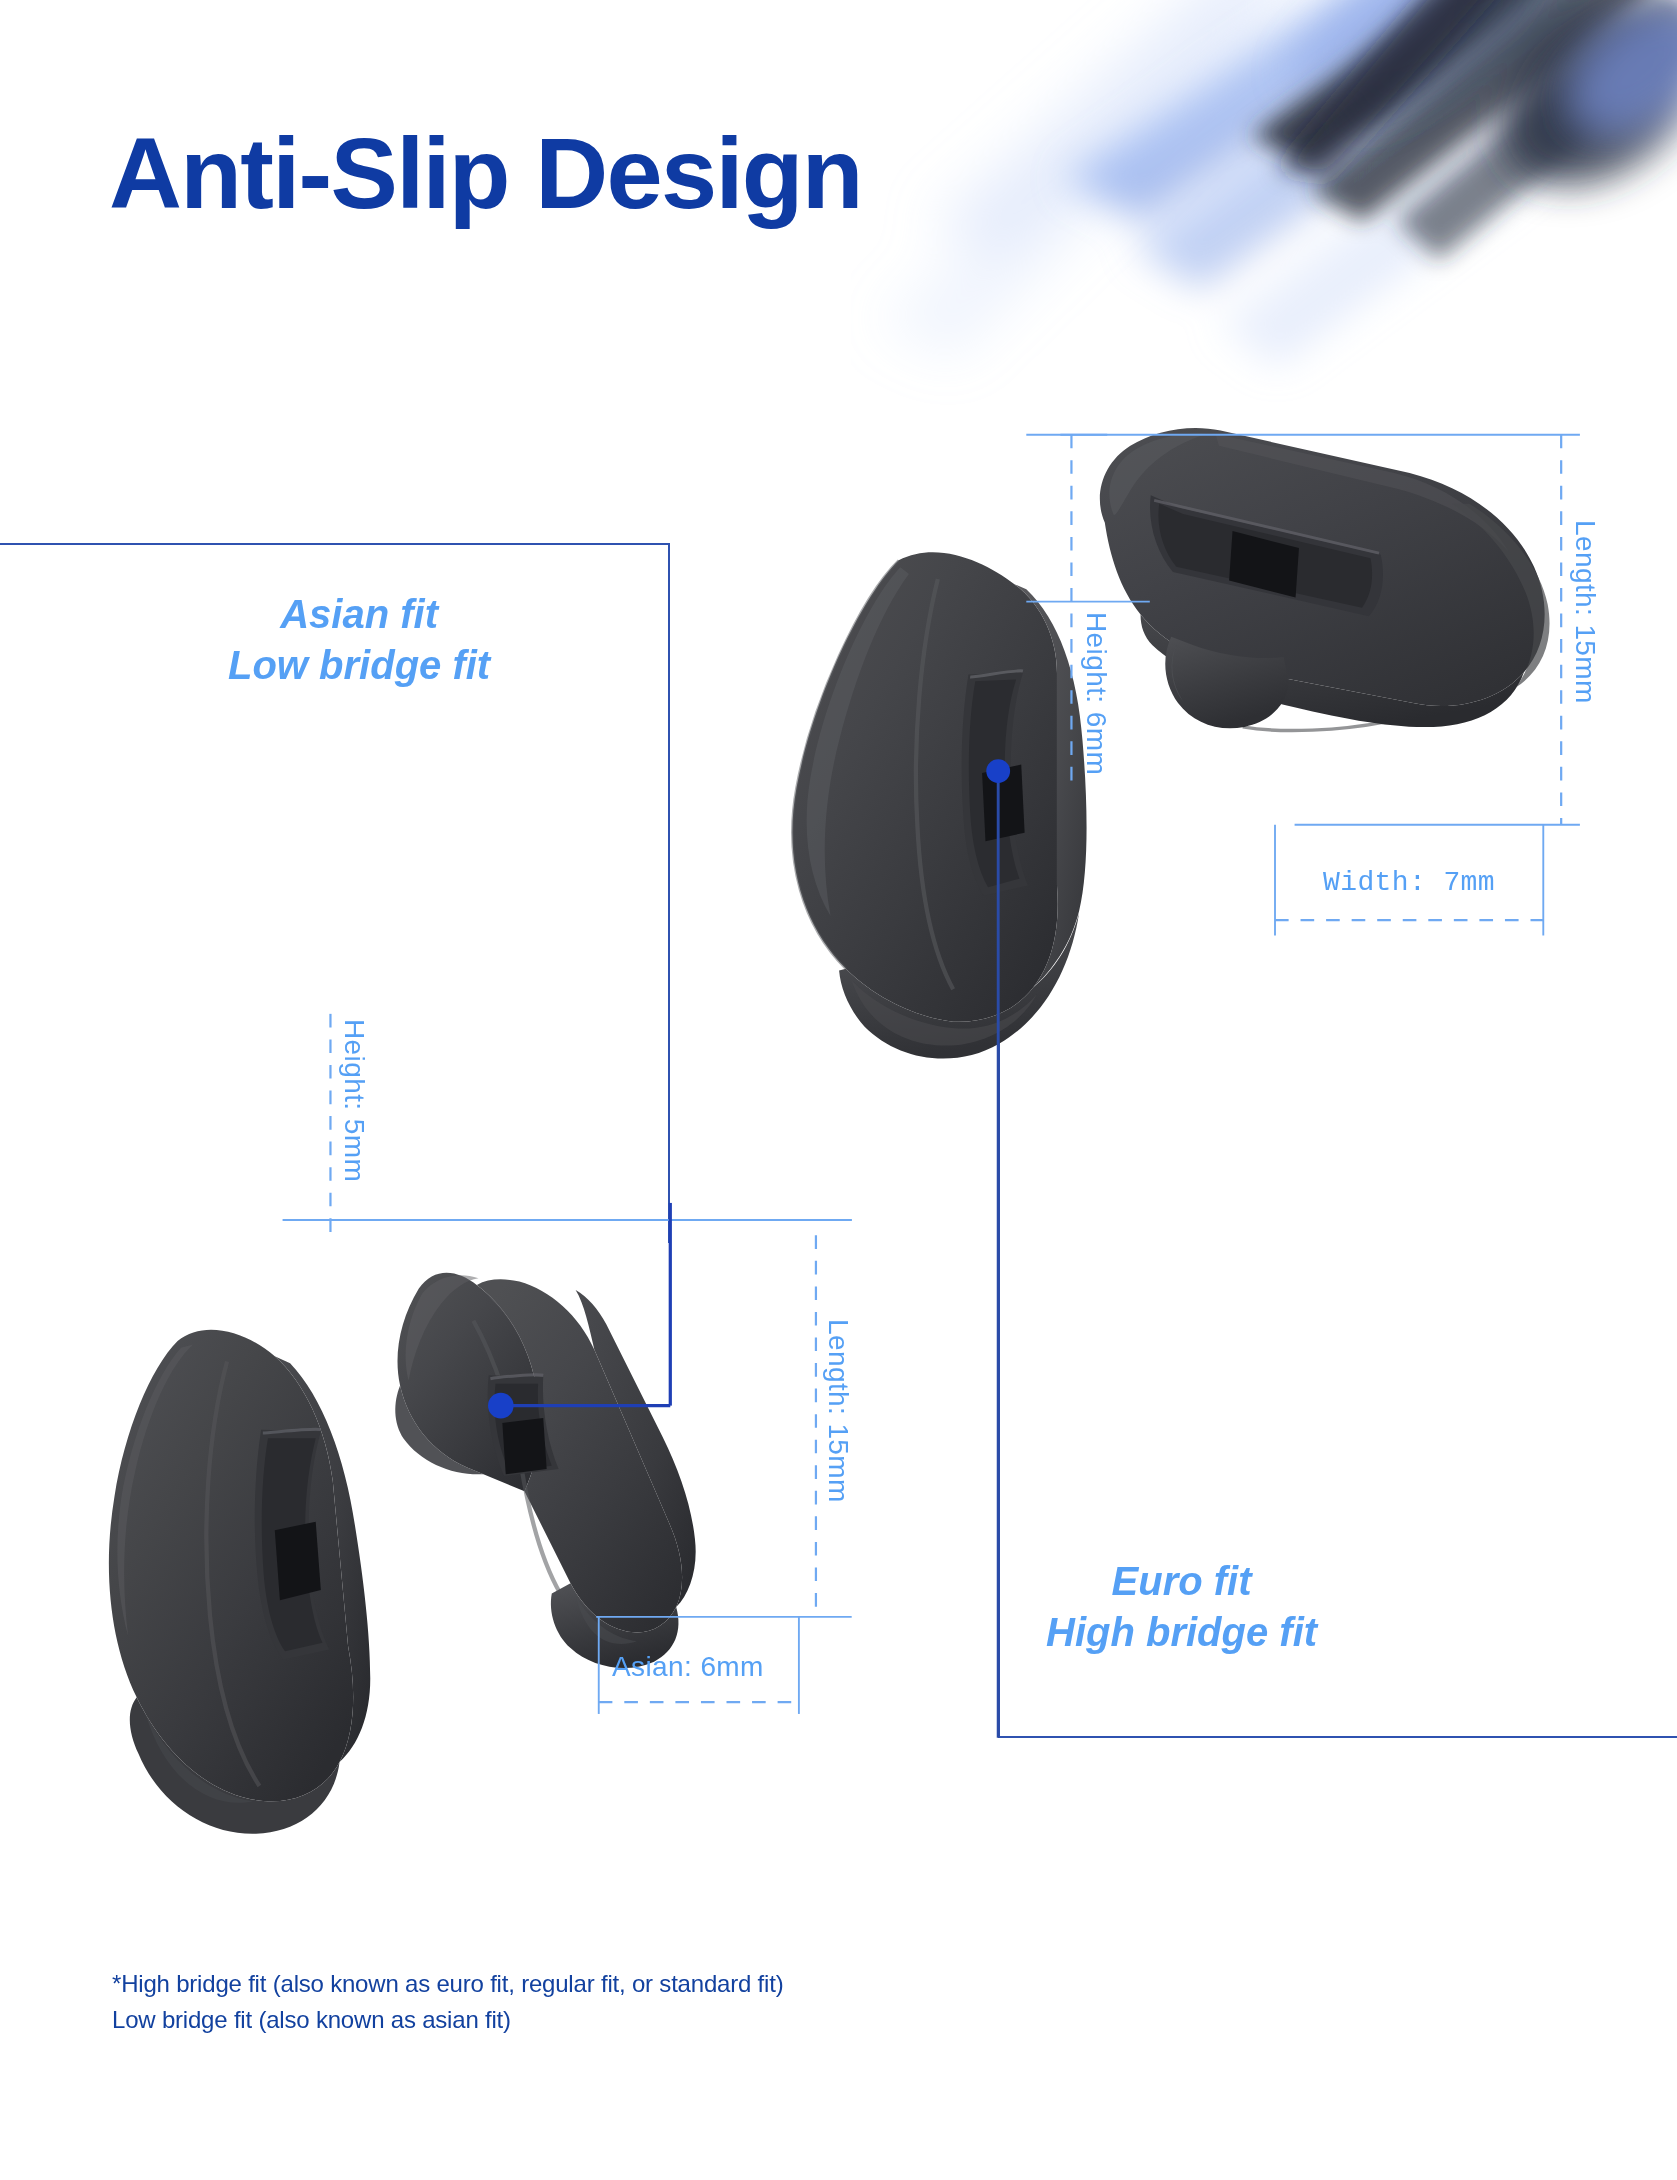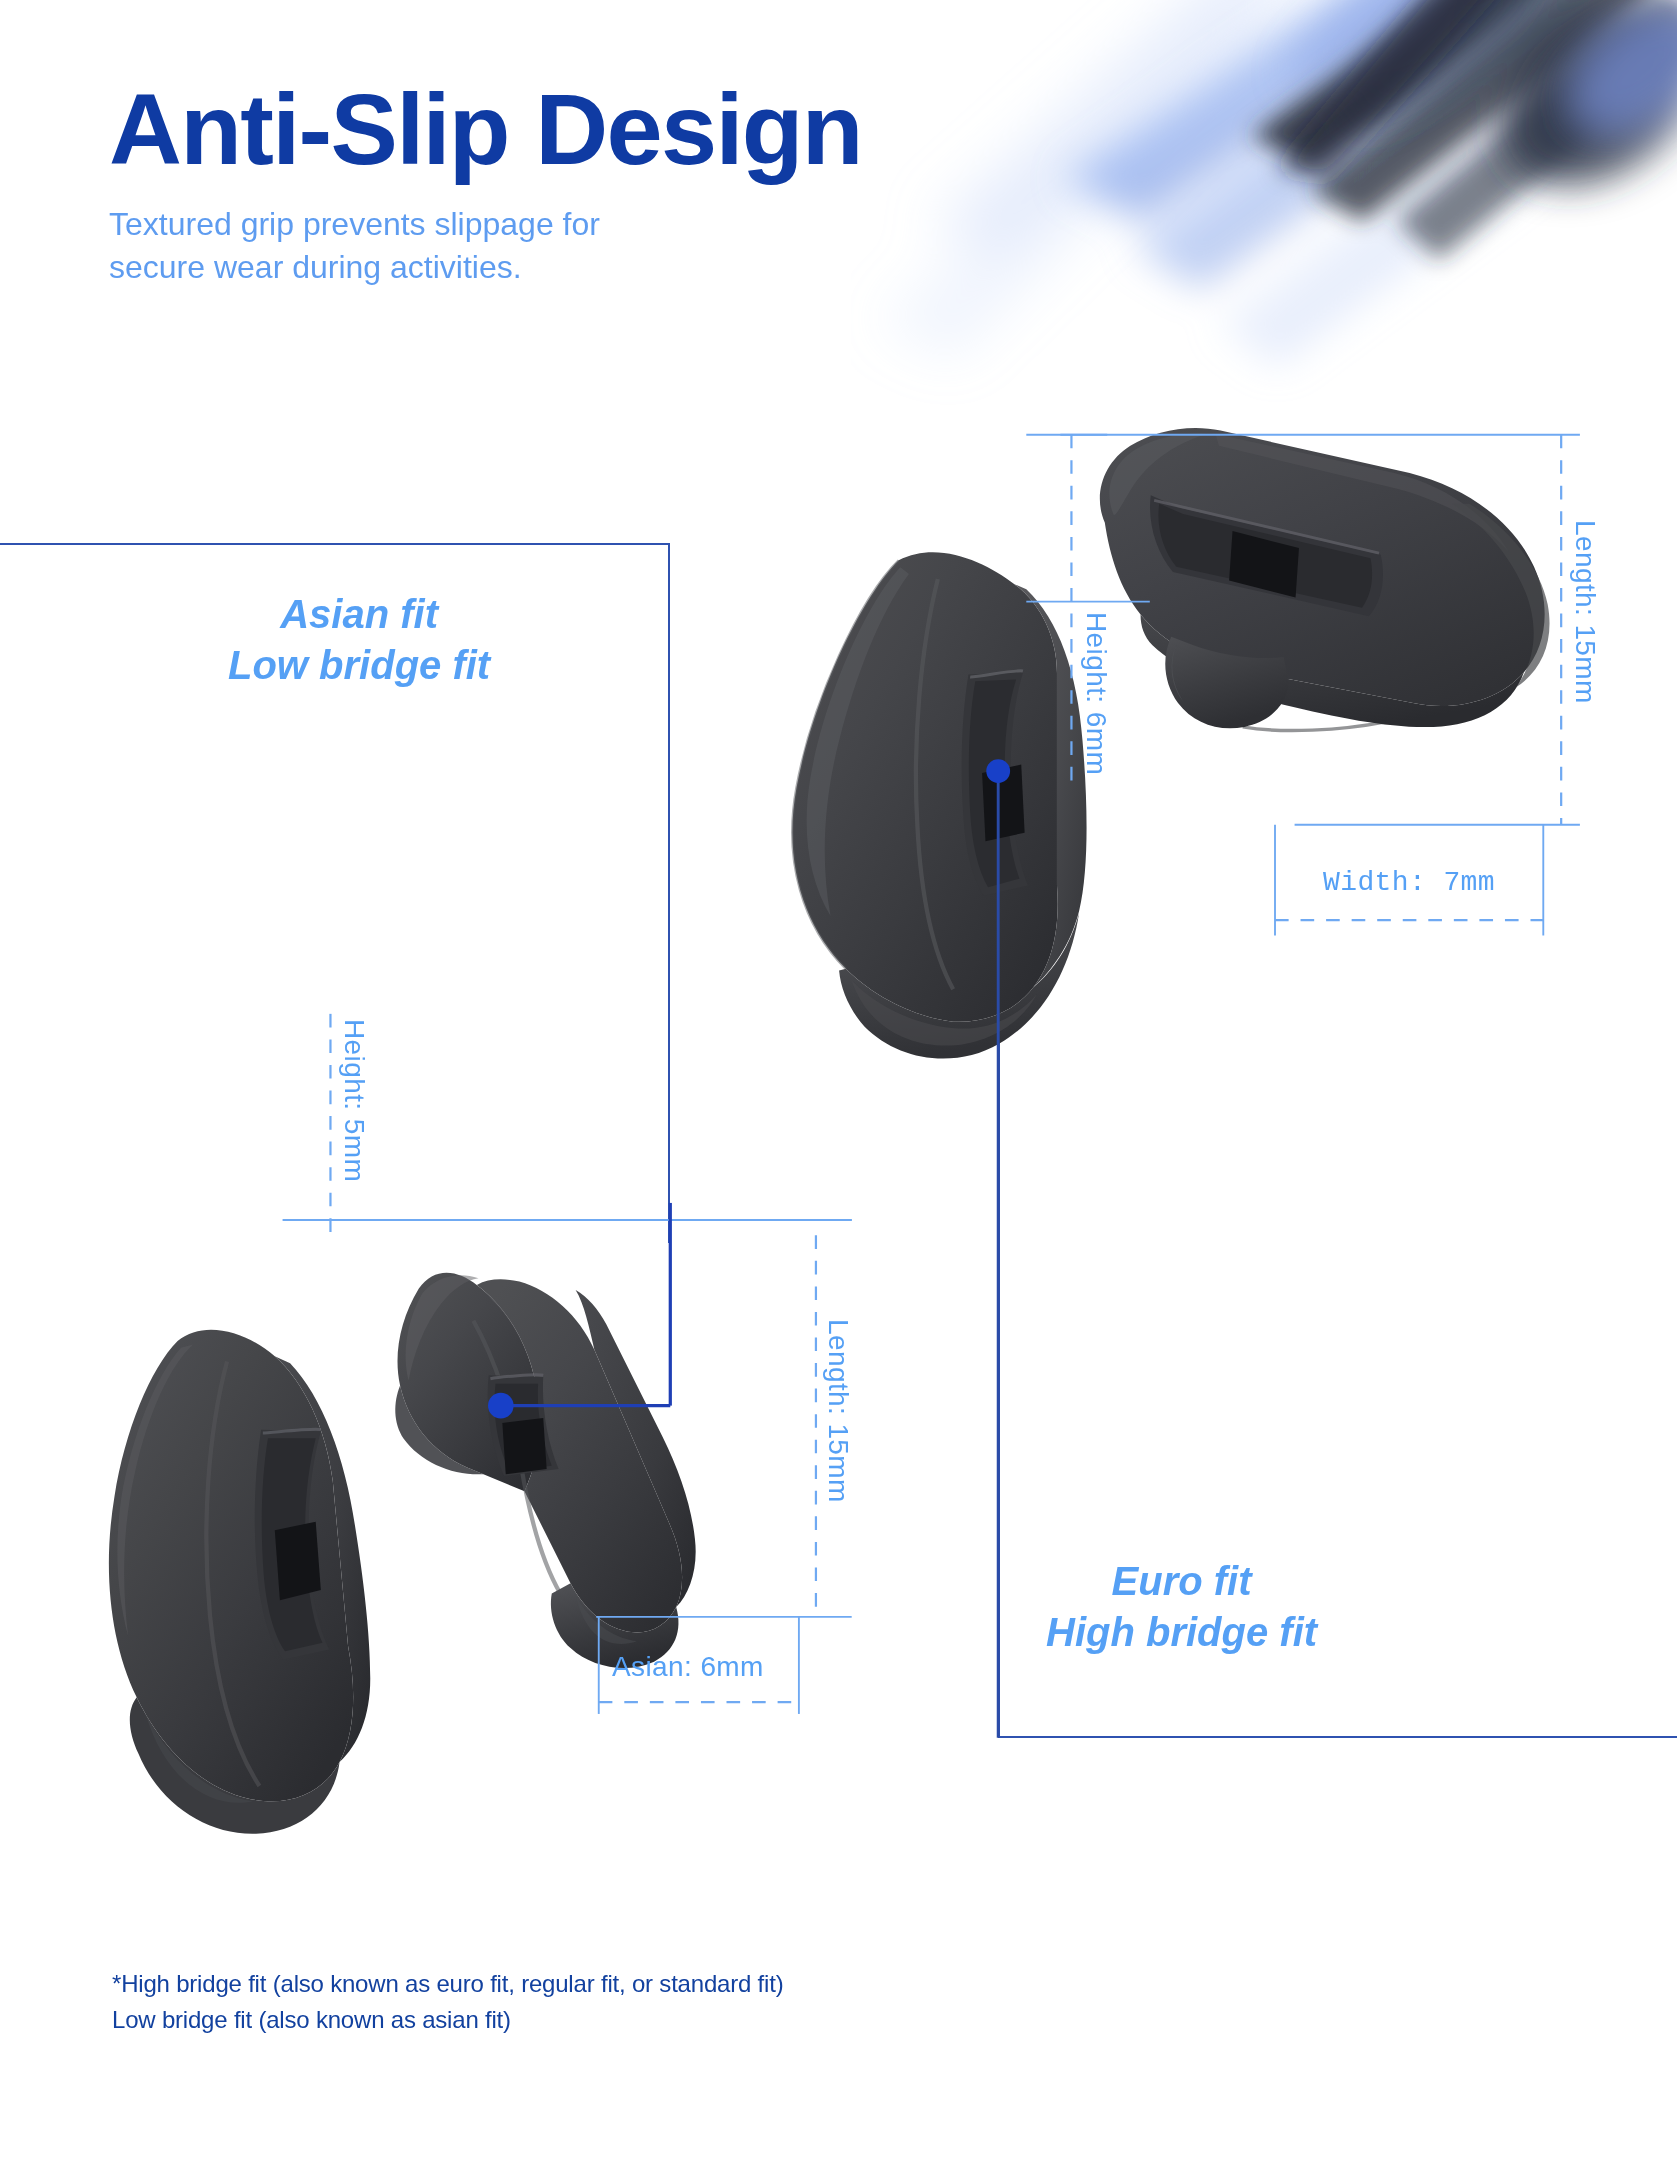--- a/index.html
+++ b/index.html
@@ -21,20 +21,21 @@
 
   
   .header{ position:absolute; left:109px; top:78px; width:1022px; }
   .title{
     font-size:101px;
     font-weight:700;
     letter-spacing:-1.7px;
     color:#0F3BA3;
     line-height:1.02;
     white-space:nowrap;
+    margin-top:44px;
   }
   .subtitle{
     margin-top:22px;
     font-size:32px;
     font-weight:400;
     color:#5E9CF0;
     line-height:1.35;
     white-space:pre-line;
   }
 
@@ -162,22 +163,20 @@
     </g>
 
     <g filter="url(#medblur)">
       <path d="M700,0 L790,-10 L560,250 L500,240 Z" fill="#1B2230" opacity="0.55"></path>
     </g>
   </svg>
 </div>
 
 <div class="header">
   <div class="title">Anti-Slip Design</div>
-  <div class="subtitle">Textured grip prevents slippage for
-secure wear during activities.</div>
 </div>
 
 <div class="fitbox" id="asian-frame"></div>
 <div class="fitbox" id="euro-frame"></div>
 
 <div class="fitlabel" id="asian-label">Asian fit
 Low bridge fit</div>
 
 <div class="fitlabel" id="euro-label">Euro fit
 High bridge fit</div>

